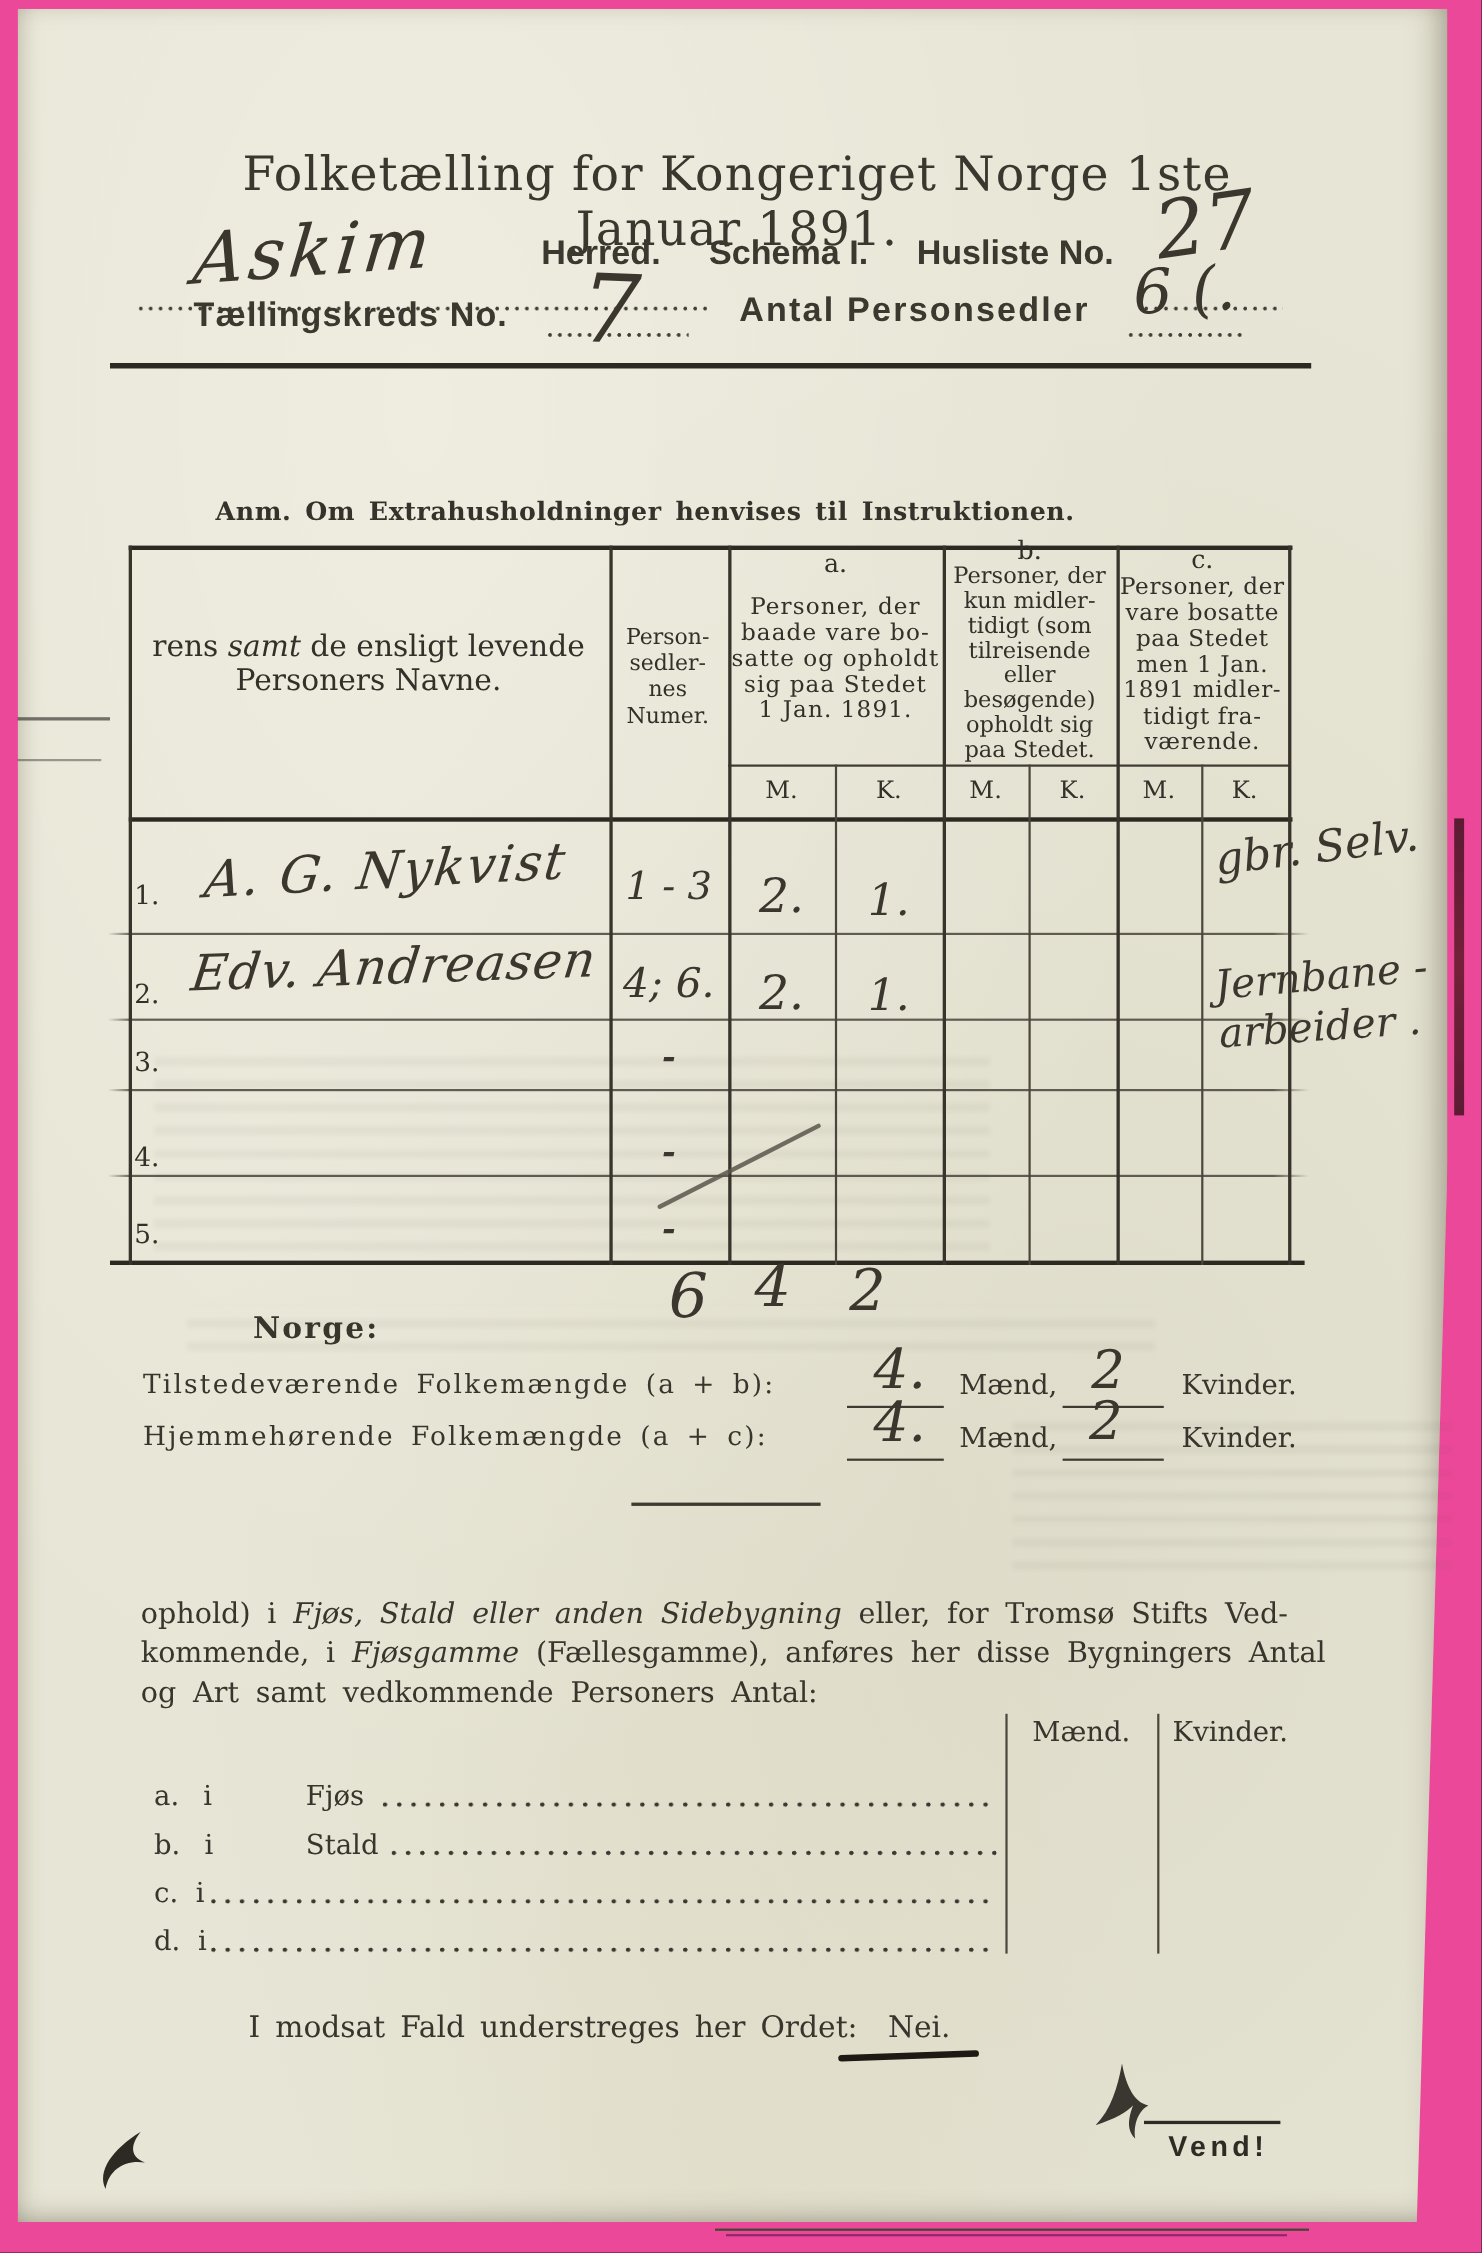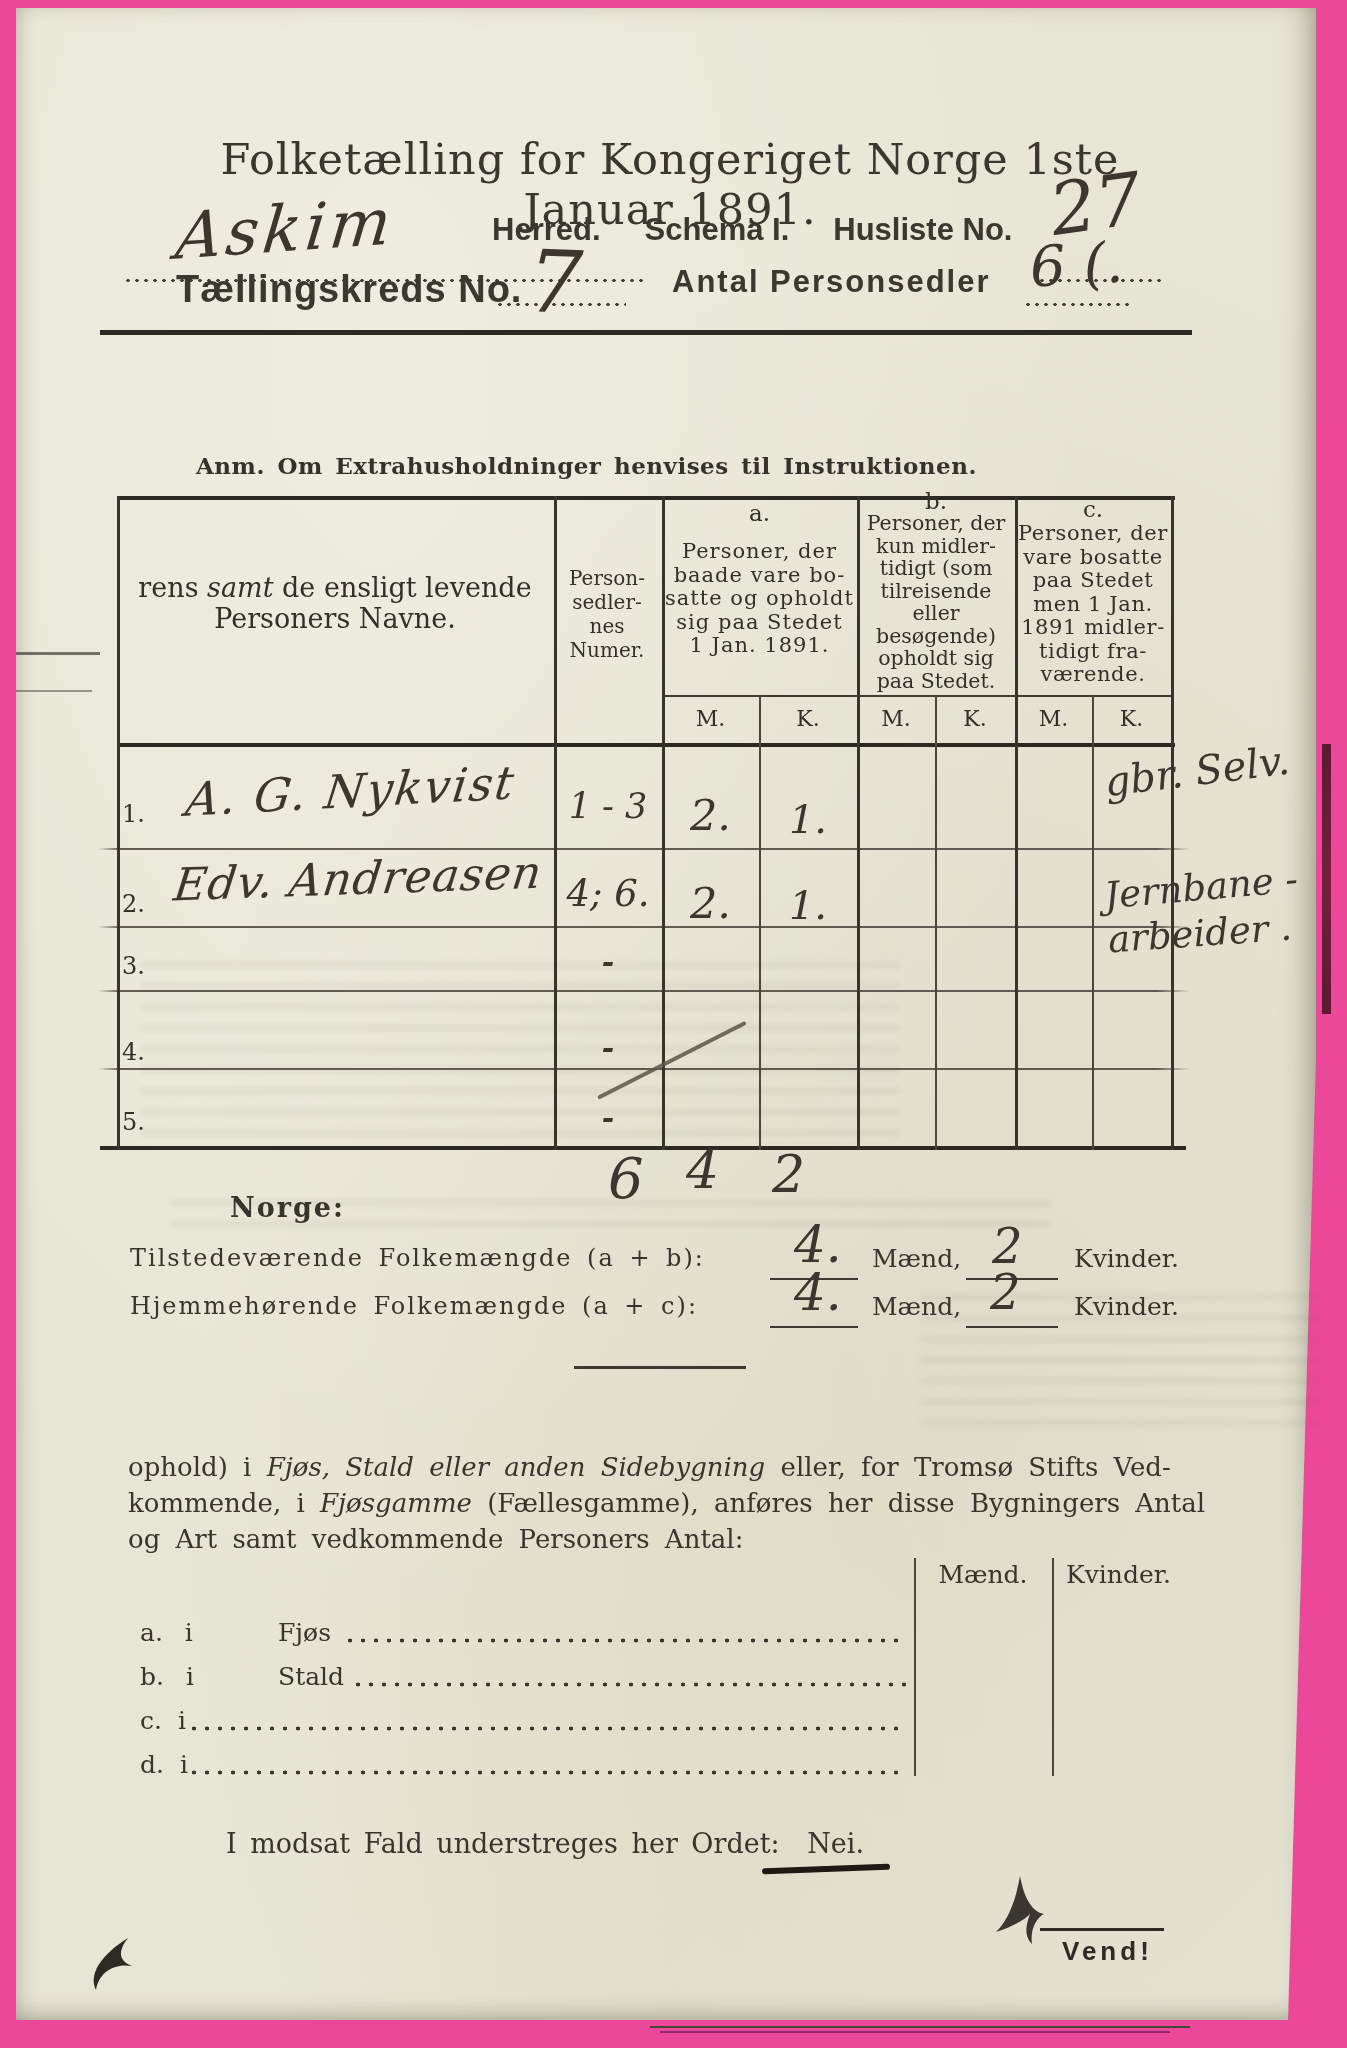--- a/index.html
+++ b/index.html
@@ -59,21 +59,21 @@
   <div class="dots" style="left:126px;top:278px;width:520px;"></div>
 
   <div class="abs sans nw" style="left:492px;top:212px;font-size:31px;font-weight:bold;color:#3a382f;display:flex;gap:44px;">
     <span>Herred.</span>
     <span>Schema I.</span>
     <span>Husliste No.</span>
   </div>
   <div class="abs hw" style="left:1050px;top:162px;font-size:72px;transform:rotate(-8deg);">27</div>
   <div class="dots" style="left:1040px;top:278px;width:126px;"></div>
 
-  <div class="abs sans nw" style="left:176px;top:268px;font-size:38px;font-weight:bold;letter-spacing:1px;color:#3a382f;">Tællingskreds No.</div>
+  <div class="abs sans nw" style="left:176px;top:268px;font-size:31px;font-weight:bold;letter-spacing:1px;color:#3a382f;">Tællingskreds No.</div>
   <div class="dots" style="left:498px;top:302px;width:128px;"></div>
   <div class="abs hw" style="left:528px;top:232px;font-size:86px;transform:rotate(2deg);">7</div>
 
   <div class="abs sans nw" style="left:672px;top:264px;font-size:31px;font-weight:bold;letter-spacing:2px;color:#3a382f;">Antal Personsedler</div>
   <div class="dots" style="left:1026px;top:302px;width:104px;"></div>
   <div class="abs hw" style="left:1030px;top:232px;font-size:56px;transform:rotate(-3deg);">6 (.</div>
 
   <div class="hl heavy" style="left:100px;top:330px;width:1092px;height:5px;"></div>
 
   <div class="abs nw" style="left:196px;top:452px;font-size:23px;font-weight:bold;letter-spacing:.5px;word-spacing:4px;color:#35322b;">Anm.  Om Extrahusholdninger henvises til Instruktionen.</div>

